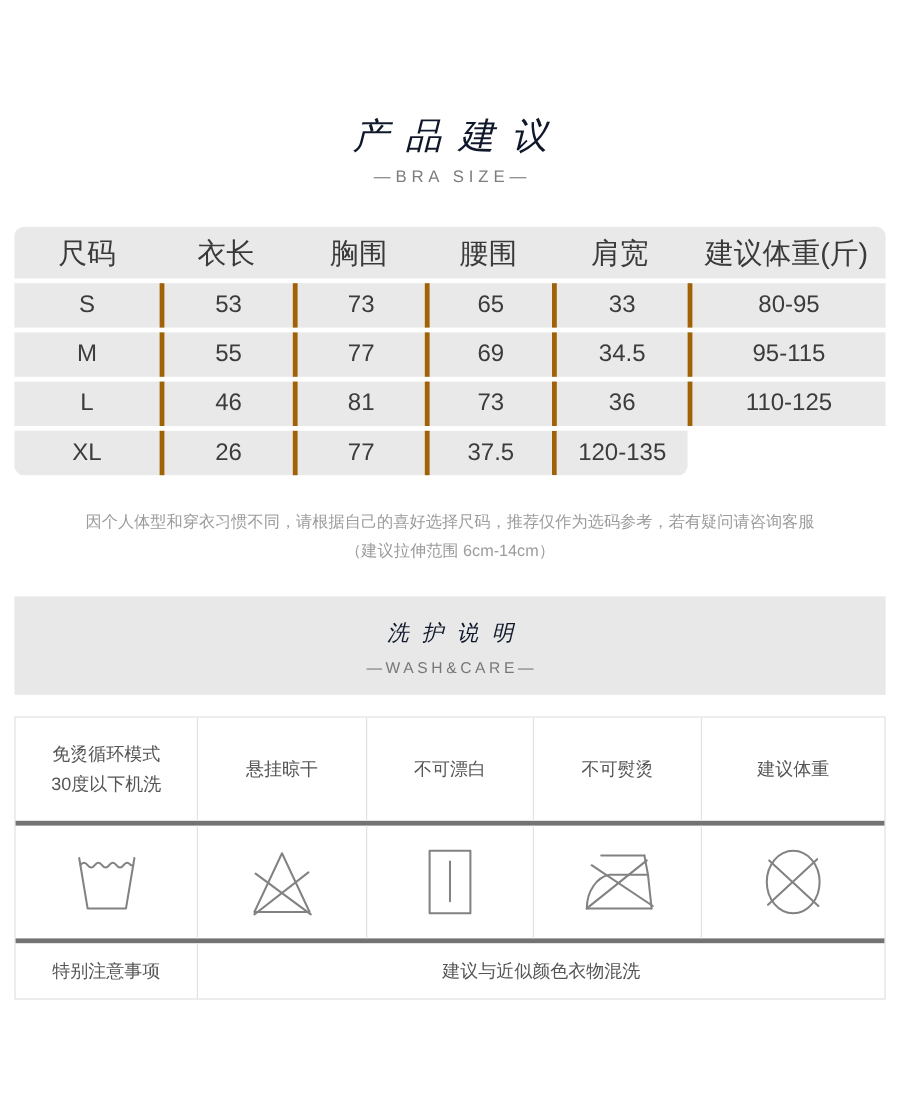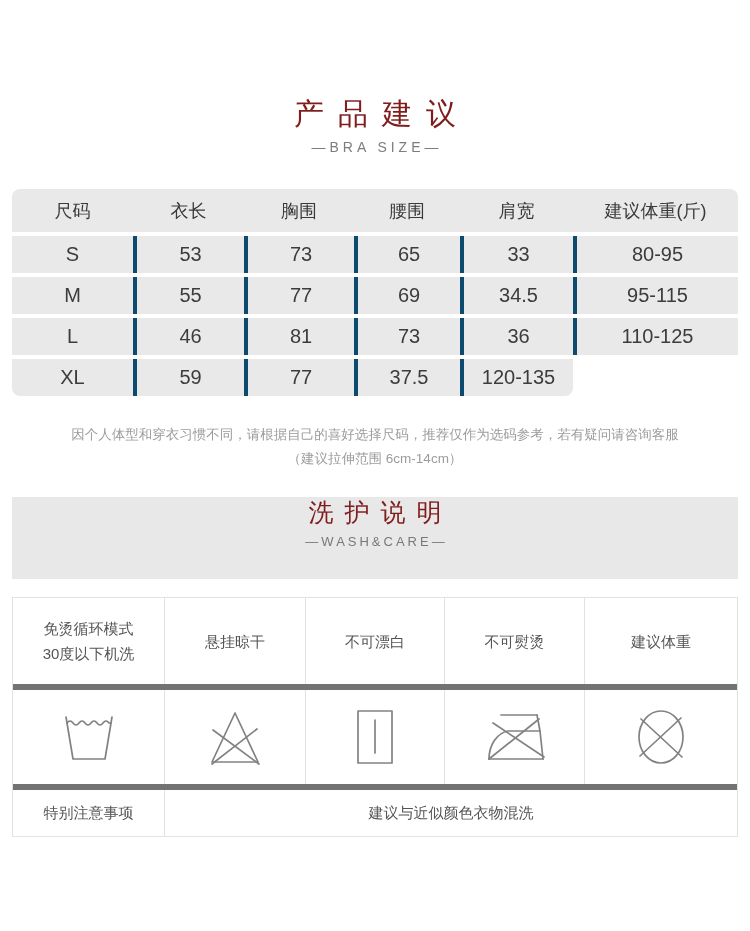--- a/index.html
+++ b/index.html
@@ -2,44 +2,44 @@
 <html><head>
 <meta charset="utf-8">
 <style>
   html,body{margin:0;padding:0;background:#fff;}
   body{font-family:"Liberation Sans","DejaVu Sans",sans-serif;-webkit-font-smoothing:antialiased;}
   .page{width:750px;height:931px;background:#fff;overflow:hidden;position:relative;}
 
   
   .sec-head{text-align:center;}
   .size-head{padding-top:98px;}
-  .sec-title{font-size:30px;color:#7f1d1d;letter-spacing:14px;text-indent:14px;line-height:32px;font-weight:500;}
+  .sec-title{font-size:30px;color:#0f172a;letter-spacing:14px;text-indent:14px;line-height:32px;font-weight:500;font-style:italic;}
   .sec-sub{margin-top:9px;font-size:14px;color:#7d7d7d;letter-spacing:4px;text-indent:4px;line-height:16px;}
 
   
   .size-table{margin:34px 12px 0;}
   .st-cols{display:grid;grid-template-columns:121px 111px 110px 106px 113px 165px;}
   .st-header{height:43px;background:#e9e9e9;border-radius:8px 8px 0 0;align-items:center;}
-  .st-header .st-hc{text-align:center;font-size:18px;color:#3a3a3a;}
+  .st-header .st-hc{text-align:center;font-size:24px;color:#3a3a3a;}
   .st-row{height:37px;margin-top:4px;}
-  .st-row .st-c{background:#e9e9e9;text-align:center;line-height:37px;font-size:20px;color:#3c3c3c;border-left:4px solid #0c4a6e;}
+  .st-row .st-c{background:#e9e9e9;text-align:center;line-height:37px;font-size:20px;color:#3c3c3c;border-left:4px solid #a16207;}
   .st-row .st-c:first-child{border-left:none;}
   .st-row.last .st-c:first-child{border-bottom-left-radius:8px;}
   .st-row.last .st-c:last-child{border-bottom-right-radius:8px;}
 
   .size-note{margin-top:27px;text-align:center;font-size:13.5px;color:#9c9c9c;line-height:24px;}
 
   
   .wash-band{margin:26px 12px 0;height:82px;background:#e8e8e8;text-align:center;}
-  .wash-band .sec-title{font-size:25px;letter-spacing:11px;text-indent:11px;line-height:30px;}
+  .wash-band .sec-title{padding-top:15px;font-size:18px;letter-spacing:11px;text-indent:11px;line-height:30px;}
   .wash-band .sec-sub{margin-top:7px;font-size:13px;color:#787878;letter-spacing:3px;text-indent:3px;}
 
   
   .care-table{margin:18px 12px 0;border:1px solid #e2e2e2;background:#fff;}
-  .care-row{display:grid;grid-template-columns:152px 141px 139px 140px 152px;border-bottom:6px solid #737373;}
+  .care-row{display:grid;grid-template-columns:152px 141px 139px 140px 152px;border-bottom:4px solid #737373;}
   .care-row:last-child{border-bottom:none;}
   .care-cell{border-right:1px solid #e2e2e2;display:flex;align-items:center;justify-content:center;flex-direction:column;text-align:center;}
   .care-cell:last-child{border-right:none;}
   .labels-row .care-cell{height:86px;font-size:15px;color:#555;line-height:25px;}
   .icons-row .care-cell{height:94px;}
   .notes-row .care-cell{height:46px;font-size:15px;color:#555;}
   .notes-row .span-cell{grid-column:2/6;border-right:none;}
   .care-icon{stroke:#828282;fill:none;stroke-width:1.7;stroke-linecap:round;stroke-linejoin:round;}
 </style>
 </head>
@@ -84,21 +84,21 @@
       <div class="st-c">L</div>
       <div class="st-c">46</div>
       <div class="st-c">81</div>
       <div class="st-c">73</div>
       <div class="st-c">36</div>
       <div class="st-c">110-125</div>
     </div>
 
     <div class="st-cols st-row last">
       <div class="st-c">XL</div>
-      <div class="st-c">59</div>
+      <div class="st-c">26</div>
       <div class="st-c">77</div>
       <div class="st-c">37.5</div>
       <div class="st-c">120-135</div>
     </div>
   </div>
 
   <div class="size-note">
     <div>因个人体型和穿衣习惯不同，请根据自己的喜好选择尺码，推荐仅作为选码参考，若有疑问请咨询客服</div>
     <div>（建议拉伸范围 6cm-14cm）</div>
   </div>

